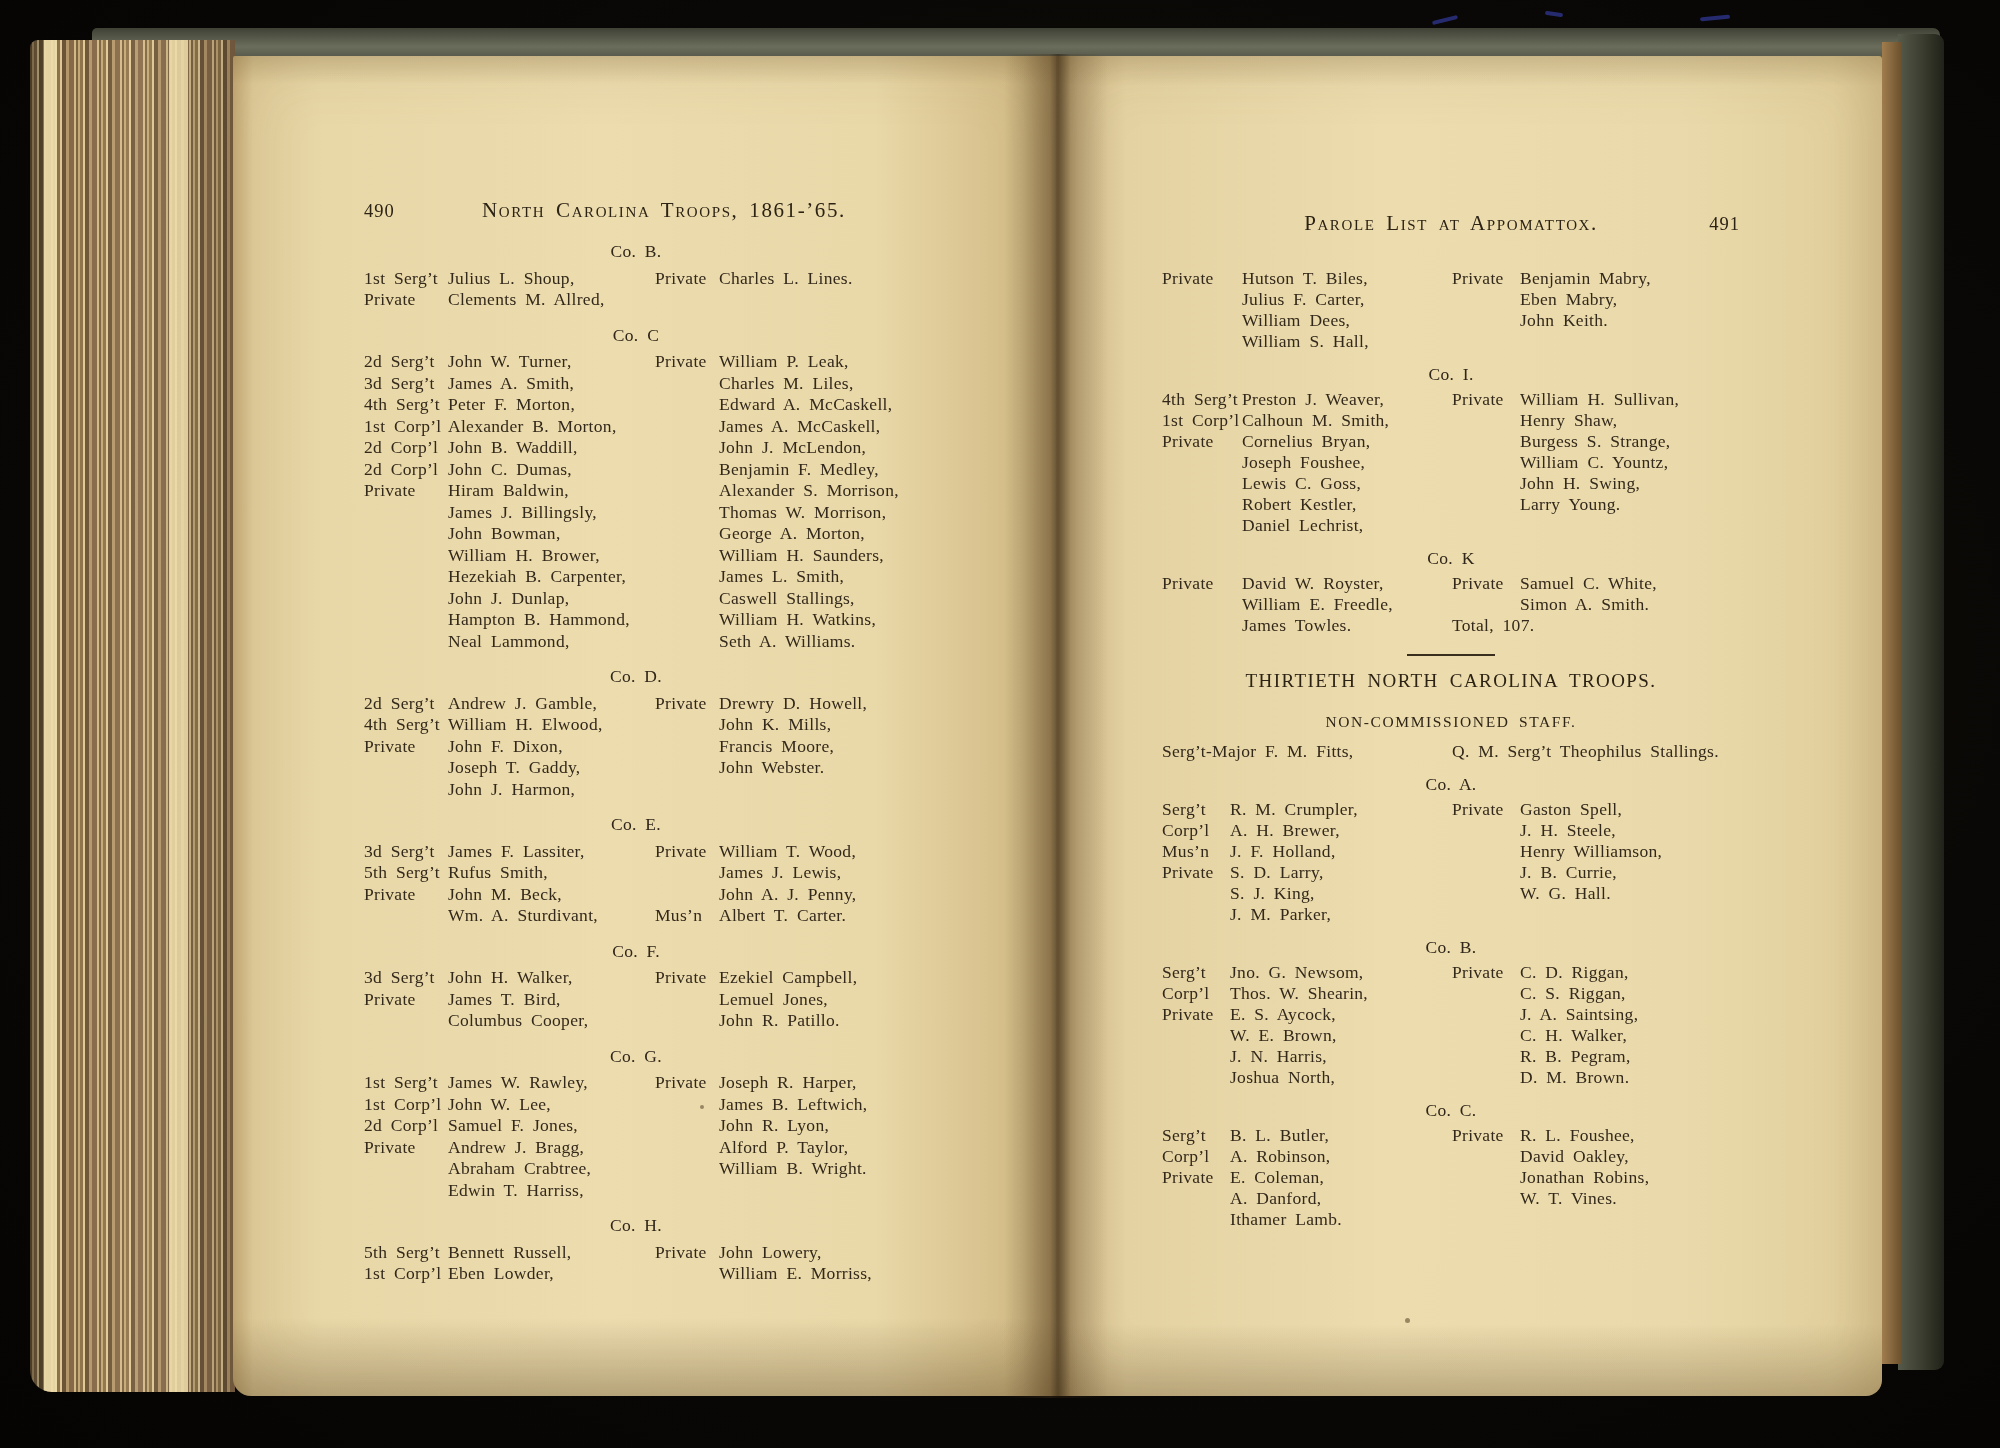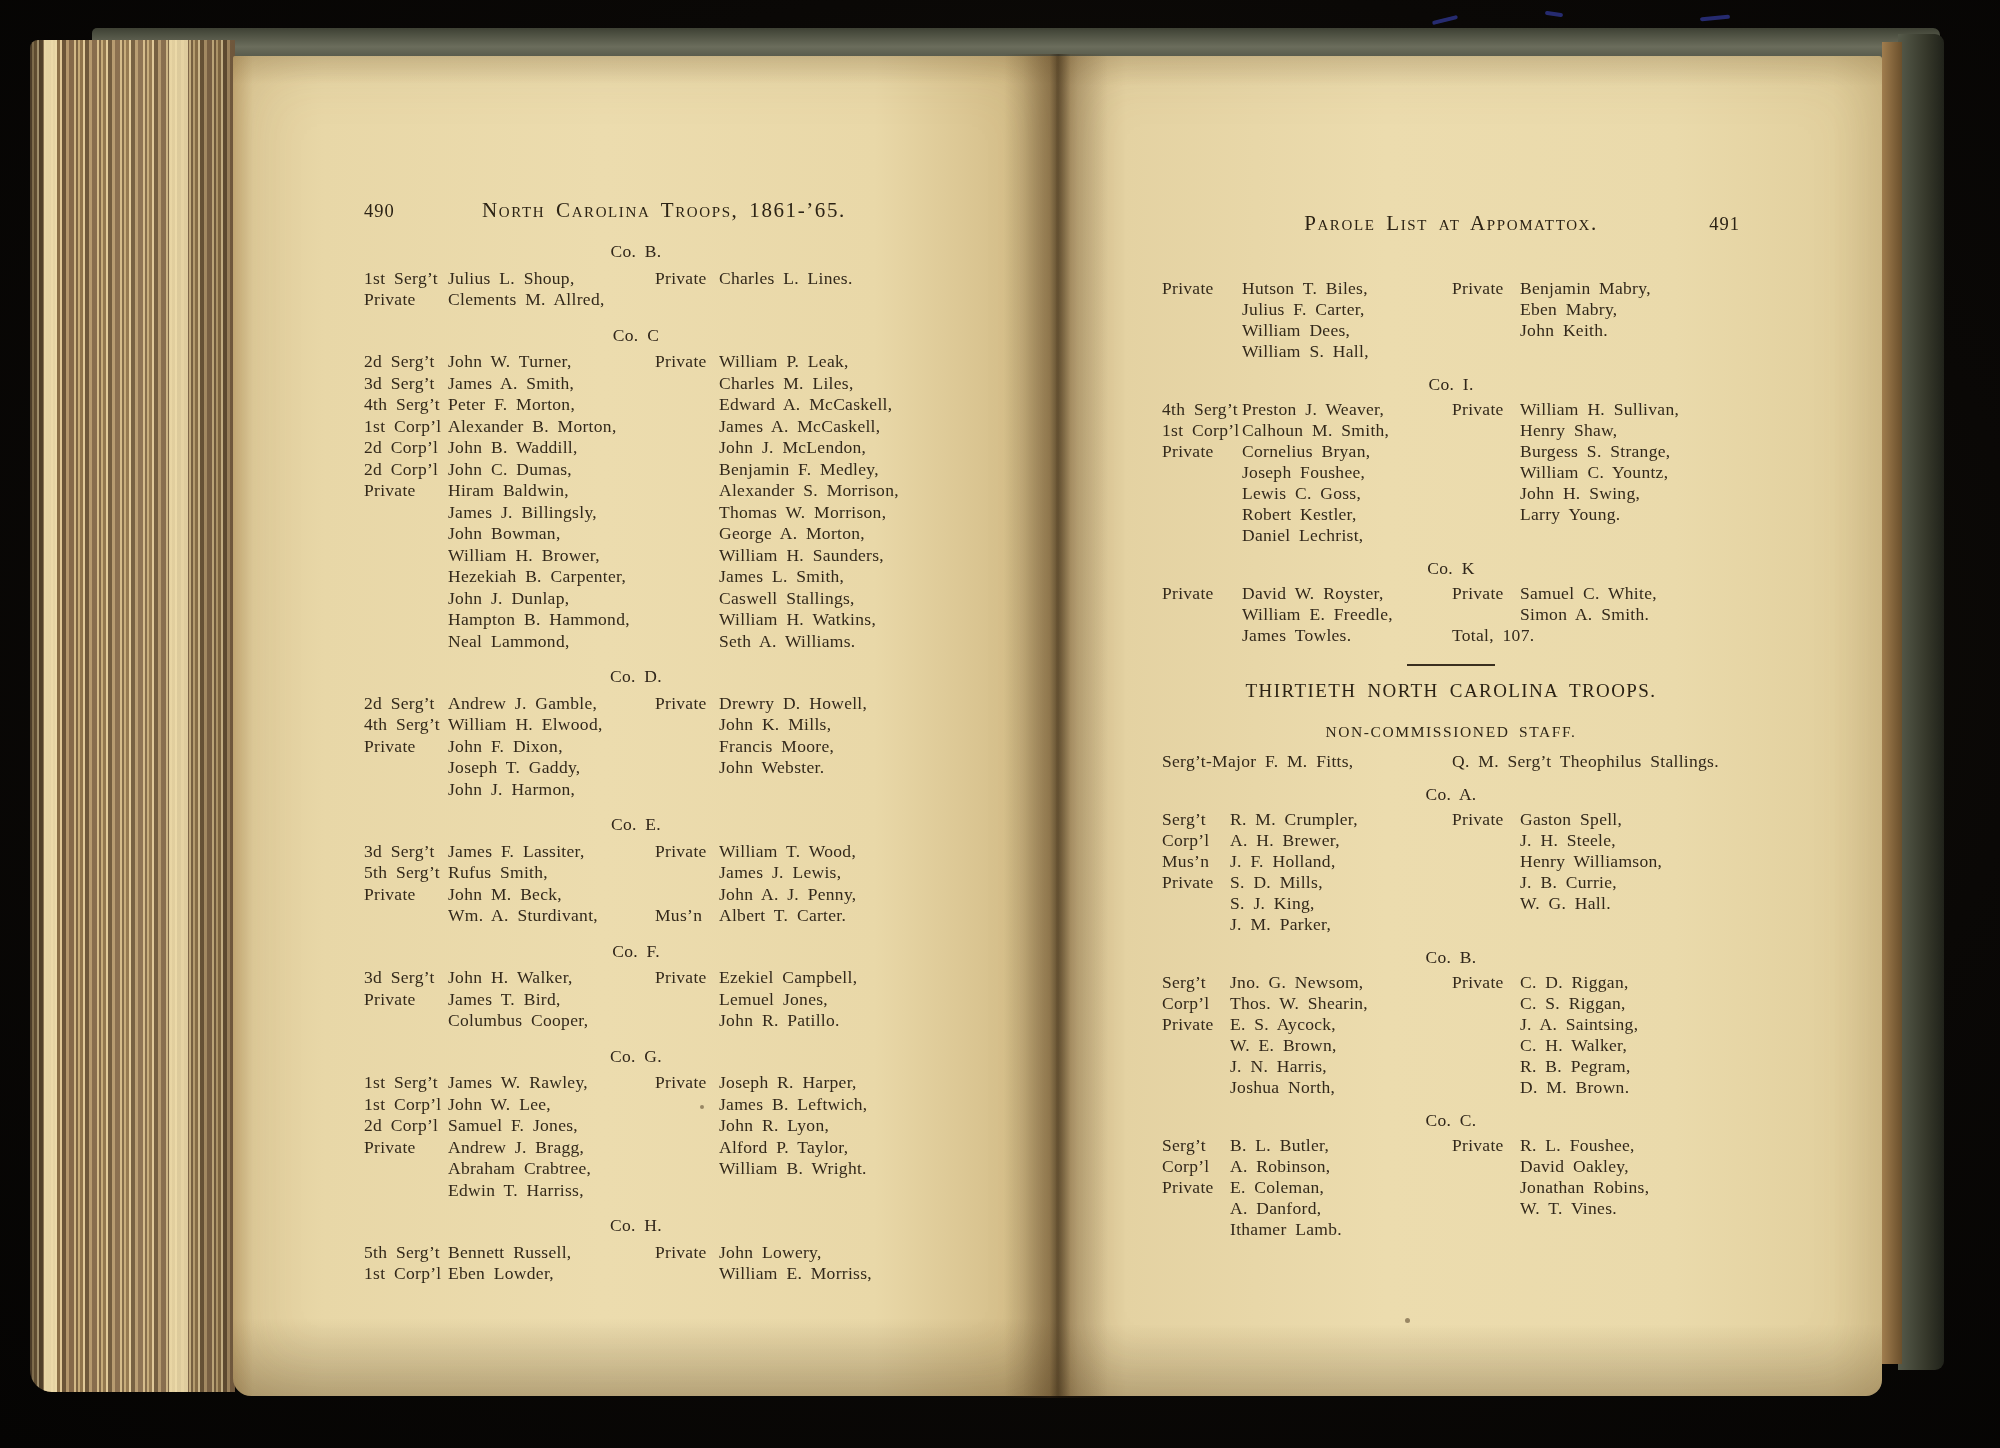--- a/index.html
+++ b/index.html
@@ -39,21 +39,21 @@
   .bm3{left:1700px;top:16px;width:30px;transform:rotate(-5deg);}
   .speck{position:absolute;width:5px;height:5px;border-radius:50%;background:rgba(70,50,25,.5);filter:blur(.5px);}
   .sp1{left:1405px;top:1318px;}
   .sp2{left:700px;top:1105px;width:4px;height:4px;}
   
   .content{position:absolute;font-size:17.5px;letter-spacing:.3px;}
   .content-left{left:364px;top:200px;width:600px;line-height:21.5px;}
   .content-right{left:1162px;top:213px;width:578px;line-height:21px;}
   .pg-header{position:relative;height:27px;}
   .content-left .pg-header{margin-bottom:8px;}
-  .content-right .pg-header{margin-bottom:38px;}
+  .content-right .pg-header{margin-bottom:28px;}
   .pg-title{text-align:center;font-variant:small-caps;font-size:21px;letter-spacing:1.6px;color:#2c2315;word-spacing:4px;}
   .pg-num{position:absolute;top:1px;font-size:18.5px;color:#2c2315;letter-spacing:1px;}
   .pg-num.left{left:0;}
   .pg-num.right{right:0;text-align:center;}
   .sec-heading{text-align:center;color:#30261a;word-spacing:4px;}
   .content-left .sec-heading{margin:14px 56px 5px 0;}
   .content-right .sec-heading{margin:12px 0 4px;}
   .cols{display:flex;align-items:flex-start;}
   .col{white-space:nowrap;}
   .row{display:flex;}
@@ -598,21 +598,21 @@
               <div class="row">
                 <span class="rank">Corp’l</span>
                 <span class="nm">A. H. Brewer,</span>
               </div>
               <div class="row">
                 <span class="rank">Mus’n</span>
                 <span class="nm">J. F. Holland,</span>
               </div>
               <div class="row">
                 <span class="rank">Private</span>
-                <span class="nm">S. D. Mills,</span>
+                <span class="nm">S. D. Larry,</span>
               </div>
               <div class="row">
                 <span class="rank"></span>
                 <span class="nm">S. J. King,</span>
               </div>
               <div class="row">
                 <span class="rank"></span>
                 <span class="nm">J. M. Parker,</span>
               </div>
             </div>

